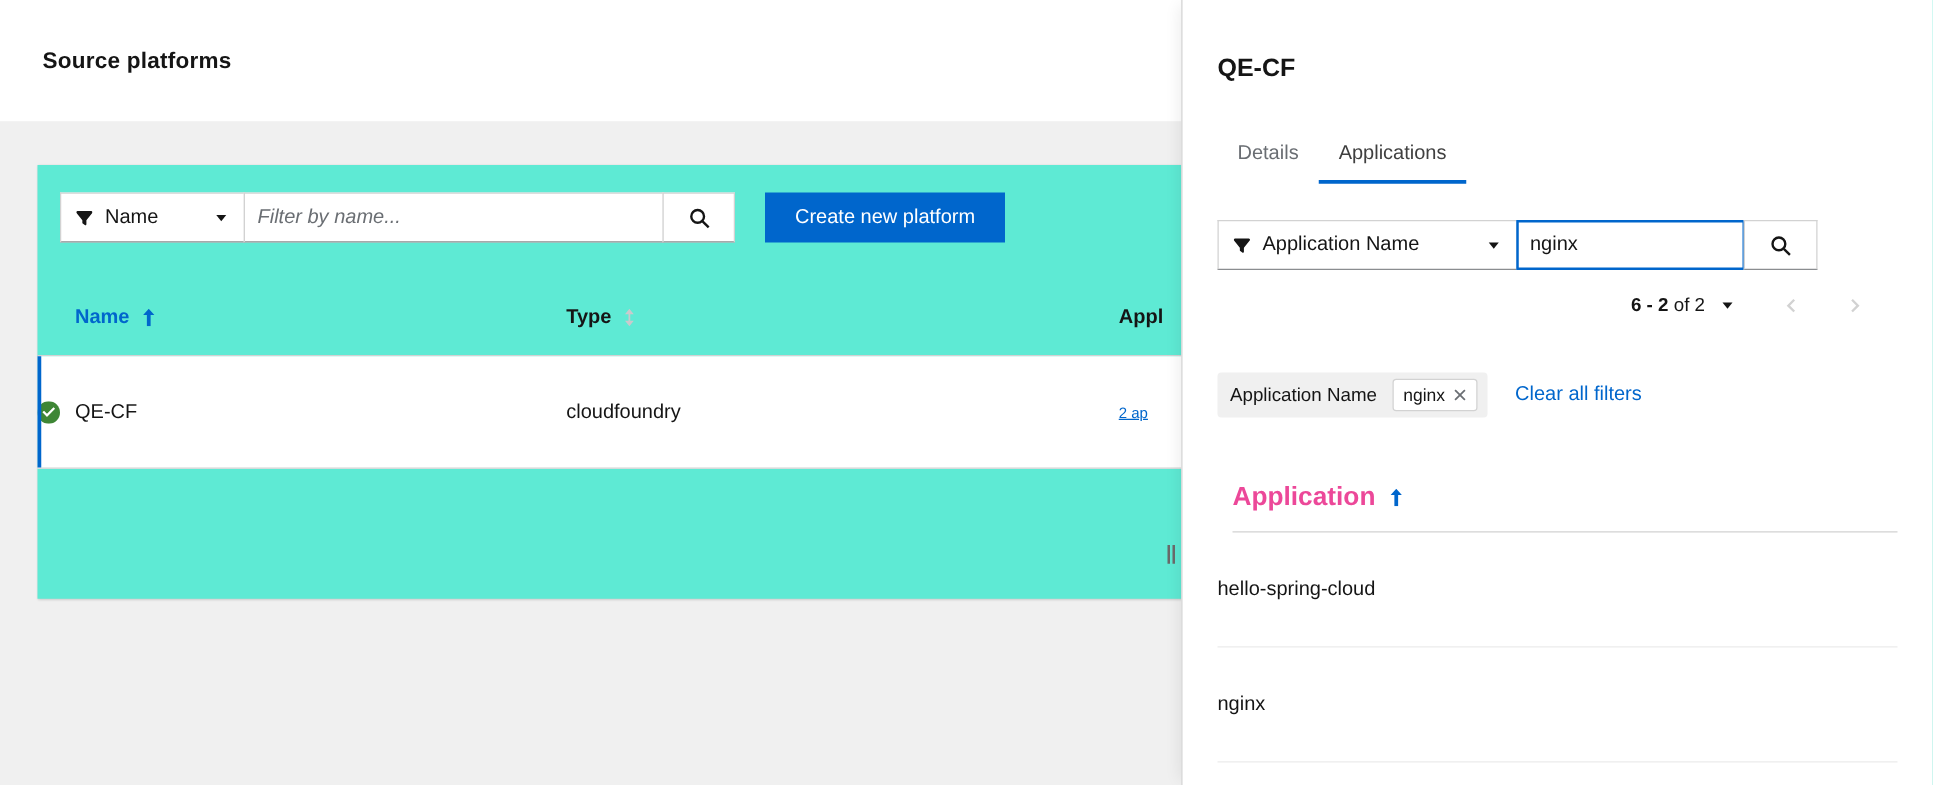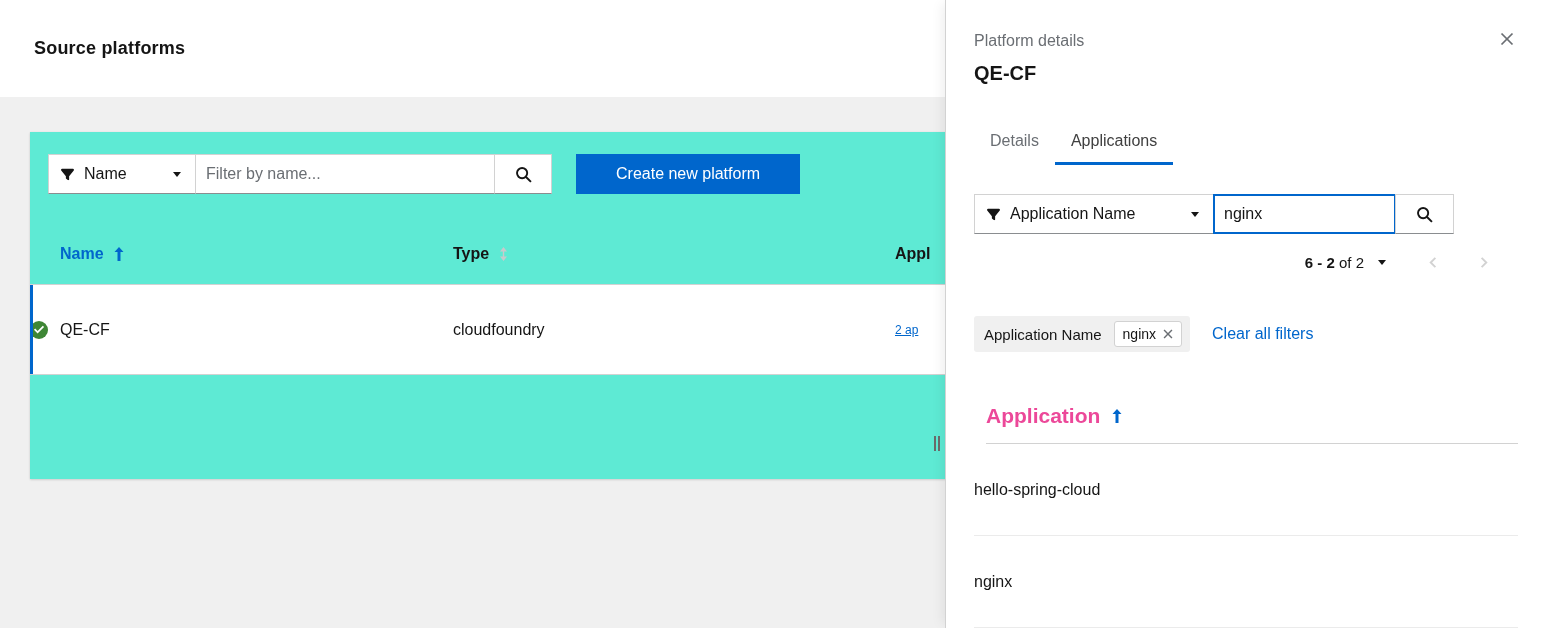--- a/index.html
+++ b/index.html
@@ -30,21 +30,21 @@
     height:40px; border:1px solid #d2d2d2; border-bottom-color:#8a8d90; margin-left:-1px;
     padding:0 10px; font:16px "Liberation Sans", sans-serif; color:#151515; outline:none; background:#fff;
   }
   .text-input::placeholder { color:#6a6e73; opacity:1; }
   .text-input.focused { border:2px solid #0066cc; padding:0 9px; }
   .ctrl-btn {
     width:58px; height:40px; margin-left:-1px; background:#fff; border:1px solid #d2d2d2; border-bottom-color:#8a8d90;
     display:inline-flex; align-items:center; justify-content:center; cursor:pointer; color:#151515;
   }
   .btn-primary {
-    margin-left:24px; height:40px; padding:0 40px; background:#0066cc; color:#fff; border:none;
+    margin-left:24px; height:40px; padding:0 24px; background:#0066cc; color:#fff; border:none;
     font:16px "Liberation Sans", sans-serif; cursor:pointer; border-radius:0;
   }
   
   .pf-table { margin-top:30px; }
   .thead { display:grid; grid-template-columns:423px 442px 1fr; height:61px; align-items:center; border-bottom:1px solid #d2d2d2; }
   .th { font-weight:700; font-size:16px; display:flex; align-items:center; gap:10px; }
   .th:first-child { padding-left:30px; }
   .th .sorted-label { color:#0066cc; }
   .tr { position:relative; display:grid; grid-template-columns:423px 442px 1fr; height:90px; align-items:center; border-bottom:1px solid #d2d2d2; background:#fff; cursor:pointer; }
   .sel-stripe { position:absolute; left:0; top:0; bottom:0; width:3px; background:#0066cc; }
@@ -106,21 +106,21 @@
       <div class="input-group">
         <button class="attr-select" style="width:148px;">
           <span class="icon">
             <svg width="13" height="13" viewBox="0 0 512 512" fill="#151515">
                 <path d="M3.9 54.9C10.5 40.9 24.5 32 40 32h432c15.5 0 29.5 8.9 36.1 22.9s4.6 30.5-5.2 42.5L320 320.9V448c0 12.1-6.8 23.2-17.7 28.6s-23.8 4.3-33.5-3l-64-48c-8.1-6-12.8-15.5-12.8-25.6V320.9L9 97.3C-.7 85.4-2.8 68.8 3.9 54.9z"></path>
               </svg>
           </span>
           <span class="lbl">Name</span>
           <span class="caret"></span>
         </button>
-        <input class="text-input" style="width: 300px;" placeholder="Filter by name...">
+        <input class="text-input" style="width: 336px; font-style: italic;" placeholder="Filter by name...">
         <button class="ctrl-btn">
           <span class="icon">
             <svg width="17" height="17" viewBox="0 0 16 16" fill="none" stroke="#151515" stroke-width="1.8">
                 <circle cx="6.7" cy="6.7" r="4.8"></circle>
                 <line x1="10.4" y1="10.4" x2="15" y2="15"></line>
               </svg>
           </span>
         </button>
       </div>
       <button class="btn-primary">Create new platform</button>
@@ -171,31 +171,20 @@
   </section>
 </main>
 
 <div class="splitter">
   <i></i>
     <i></i>
 </div>
 
 <aside class="drawer">
   <div class="drawer-inner">
-    <div class="drawer-top">
-      <span class="pretitle">Platform details</span>
-      <button class="close-btn">
-        <span class="icon">
-          <svg width="14" height="14" viewBox="0 0 14 14" stroke="#6a6e73" stroke-width="1.7">
-              <line x1="1.5" y1="1.5" x2="12.5" y2="12.5"></line>
-              <line x1="12.5" y1="1.5" x2="1.5" y2="12.5"></line>
-            </svg>
-        </span>
-      </button>
-    </div>
     <h2 class="drawer-title">QE-CF</h2>
 
     <nav class="tabs">
       <button class="tab">Details</button>
       <button class="tab active">Applications</button>
     </nav>
 
     <div class="drawer-toolbar">
       <button class="attr-select">
         <span class="icon">

